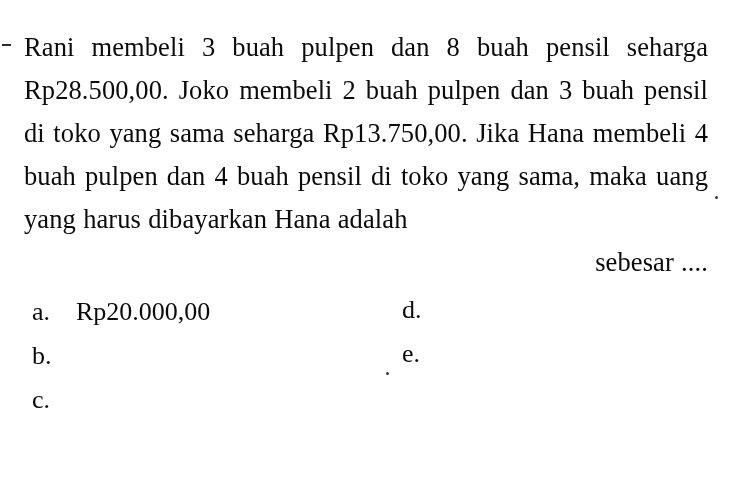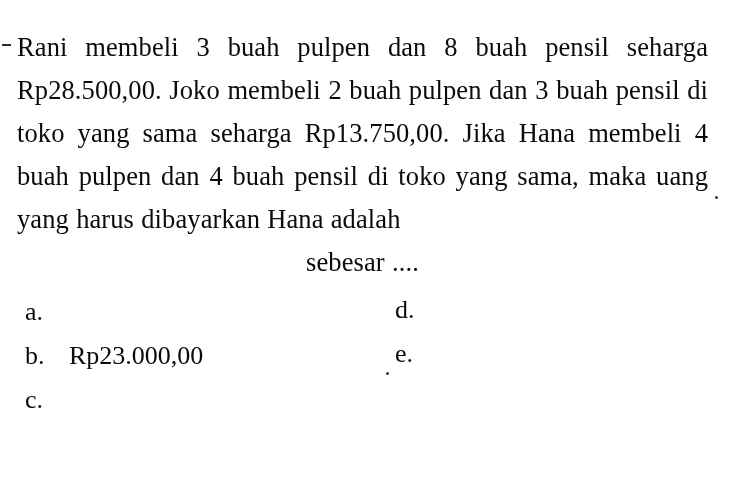--- a/index.html
+++ b/index.html
@@ -12,33 +12,33 @@
     background: #ffffff;
     font-family: "Liberation Serif", serif;
     color: #0b0b0b;
     overflow: hidden;
   }
   .page {
     position: relative;
     width: 734px;
     height: 492px;
     box-sizing: border-box;
-    padding: 26px 26px 0 17px;
+    padding: 26px 26px 0 24px;
   }
   .question {
     font-size: 26.5px;
     line-height: 1.62;
     text-align: justify;
     text-justify: inter-word;
     letter-spacing: 0.1px;
     word-spacing: 0.5px;
   }
   .question .lastline {
     display: block;
-    text-align: center;
+    text-align: right;
   }
   .options {
     position: relative;
     margin-top: 12px;
     height: 150px;
   }
   .opt {
     position: absolute;
     display: flex;
     align-items: baseline;
@@ -87,25 +87,25 @@
 
   <div class="question">
     <span>Rani membeli 3 buah pulpen dan 8 buah pensil seharga Rp28.500,00. Joko membeli 2 buah pulpen dan 3 buah pensil di toko yang sama seharga Rp13.750,00. Jika Hana membeli 4 buah pulpen dan 4 buah pensil di toko yang sama, maka uang yang harus dibayarkan Hana adalah</span>
     <span class="lastline">sebesar ....</span>
   </div>
 
   <div class="options">
 
     <div class="opt col-left row-1">
       <span class="marker">a.</span>
+      <span class="text">Rp20.000,00</span>
     </div>
 
     <div class="opt col-left row-2">
       <span class="marker">b.</span>
-      <span class="text">Rp23.000,00</span>
     </div>
 
     <div class="opt col-left row-3">
       <span class="marker">c.</span>
     </div>
 
     <div class="opt col-right row-d">
       <span class="marker">d.</span>
     </div>
 

